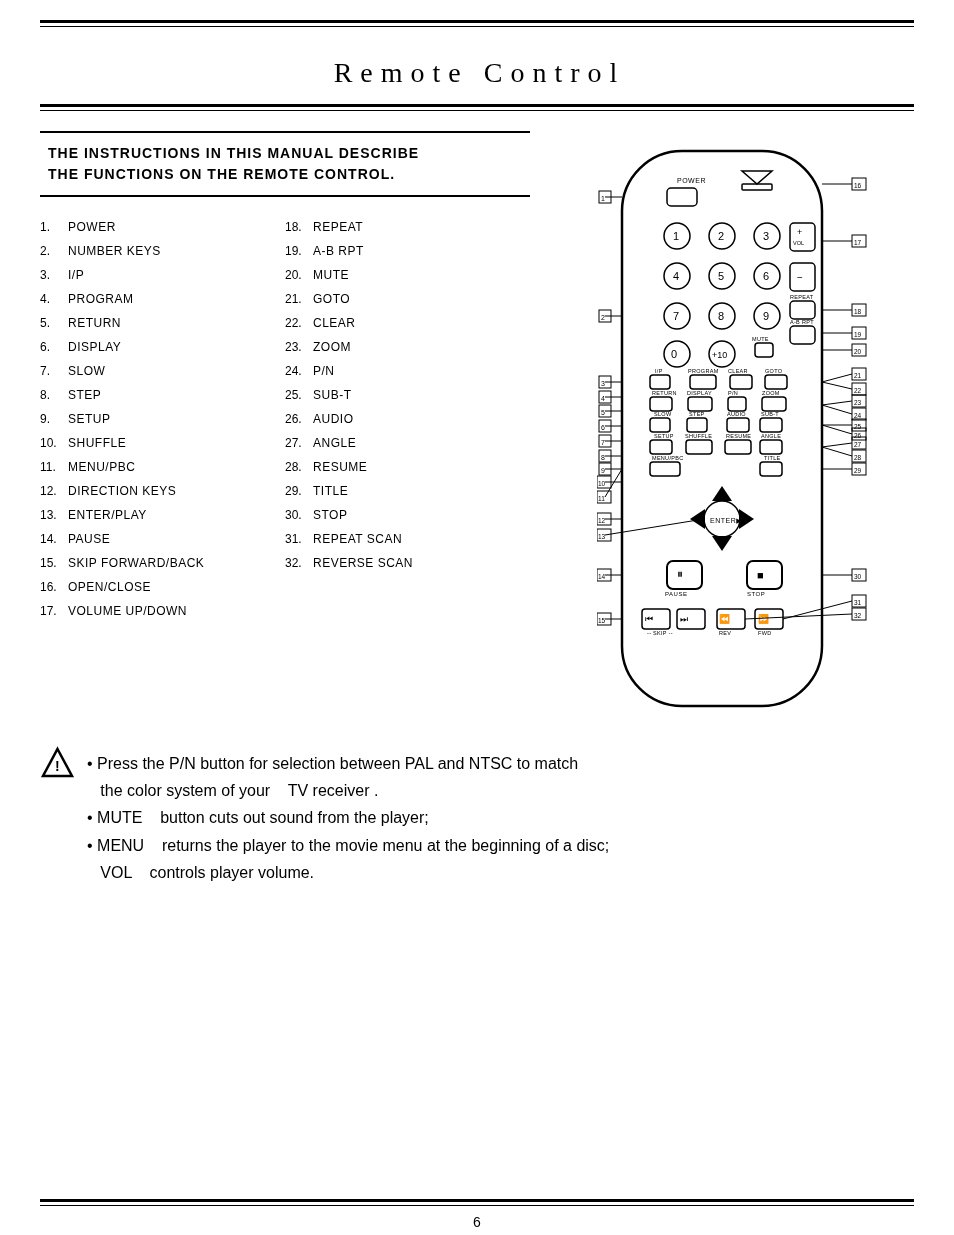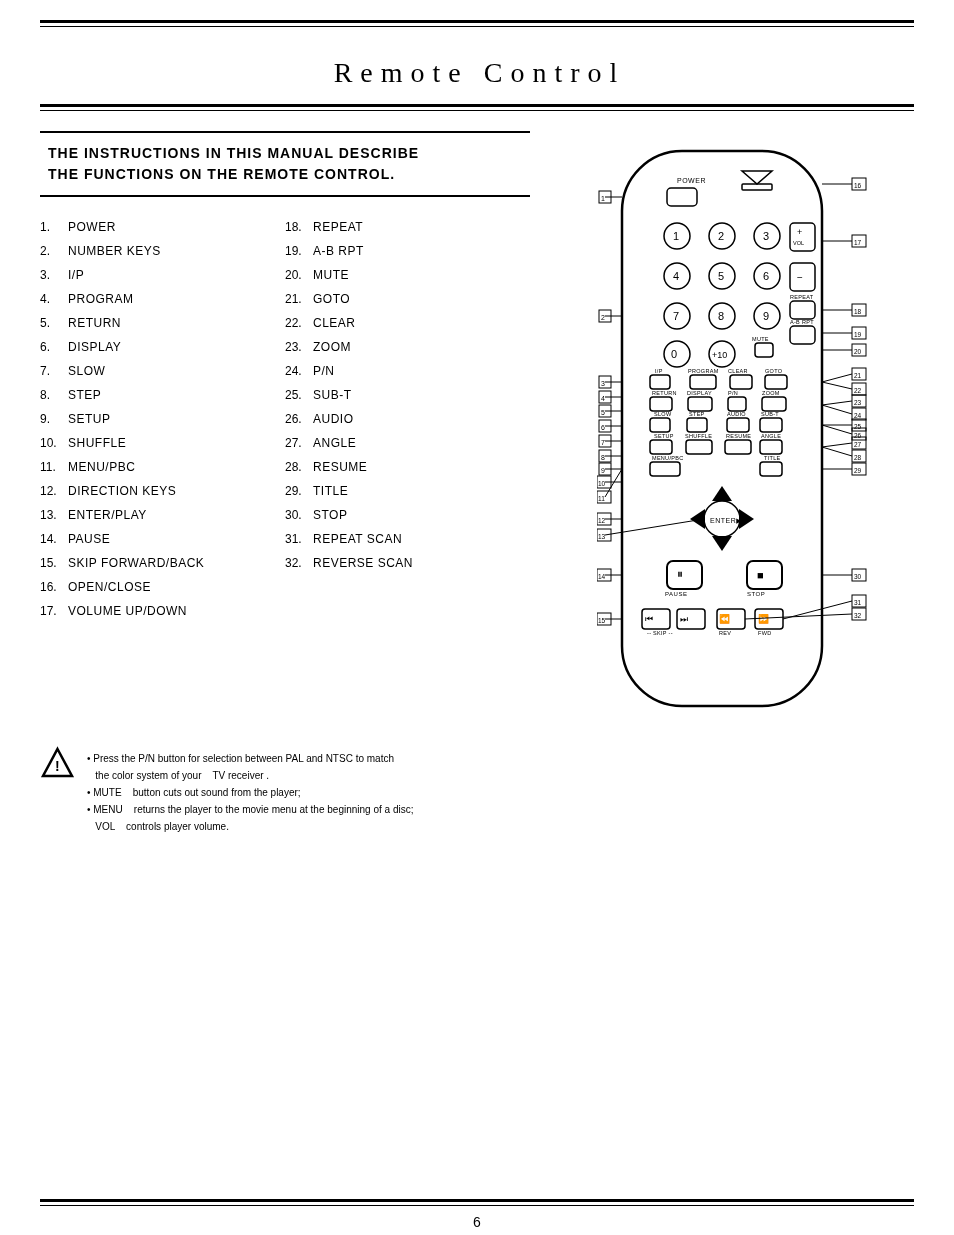--- a/index.html
+++ b/index.html
@@ -93,21 +93,21 @@
     }
 
     .warning-icon {
       font-size: 28px;
       line-height: 1;
       margin-top: -4px;
       flex-shrink: 0;
     }
 
     .notes-text {
-      font-size: 10px;
+      font-size: 16px;
       line-height: 1.7;
     }
 
     
     .remote-container {
       position: relative;
       width: 270px;
       margin-top: 10px;
     }
 

